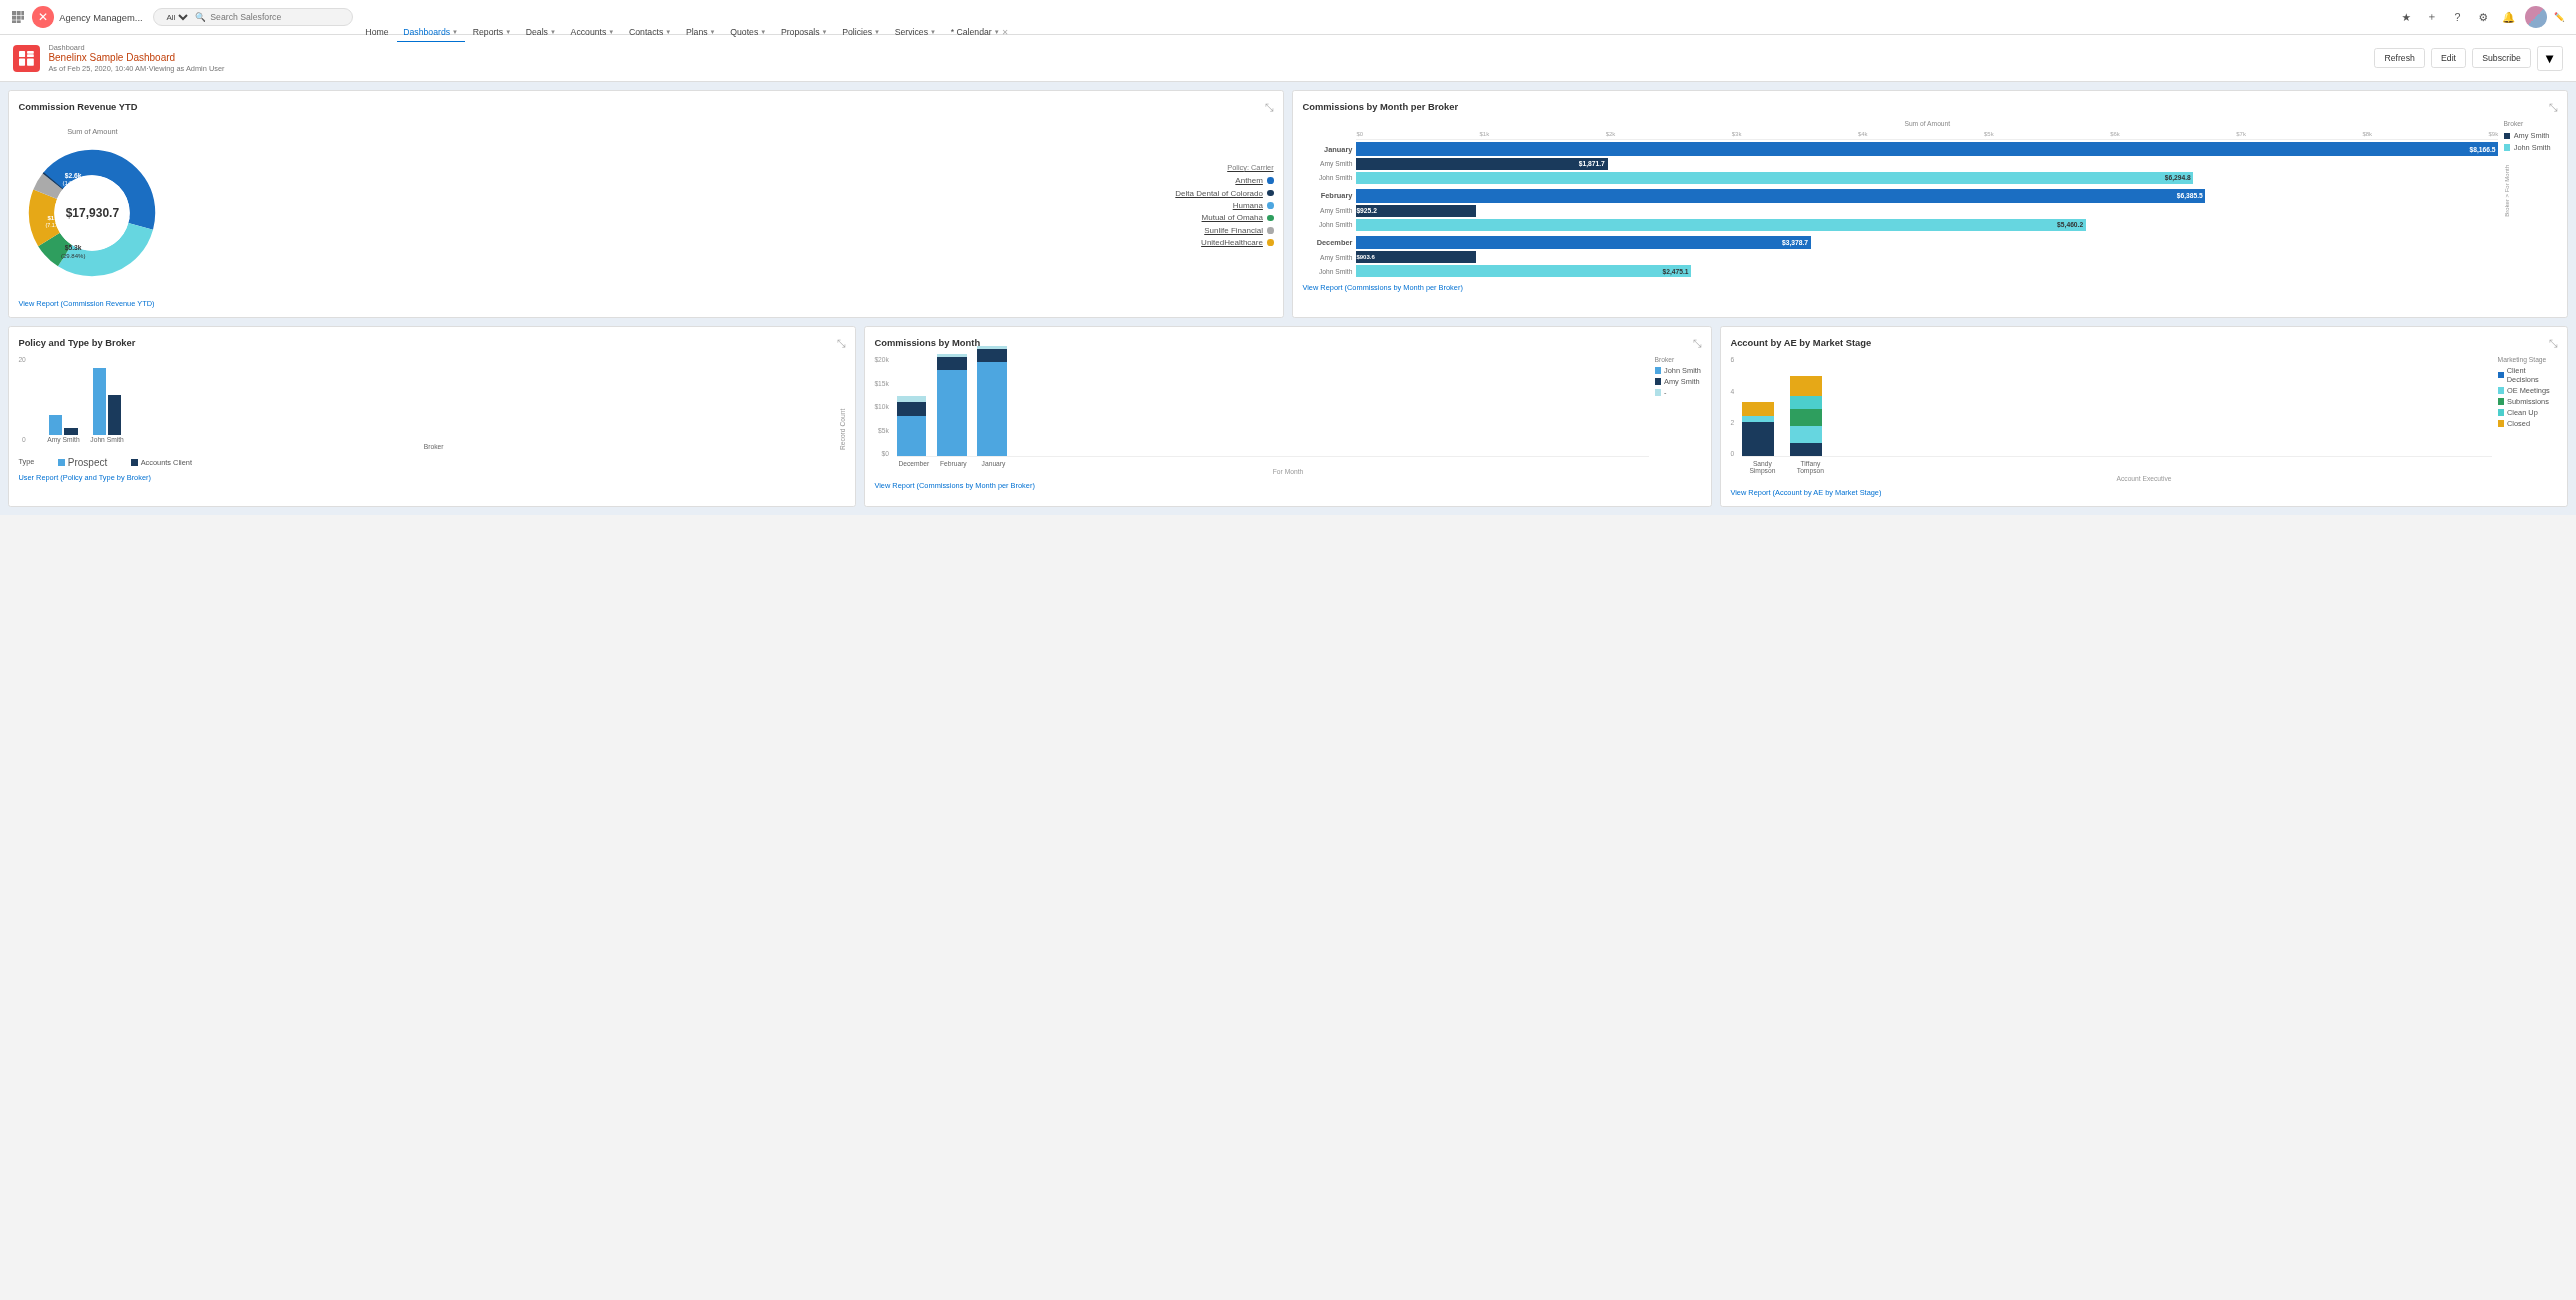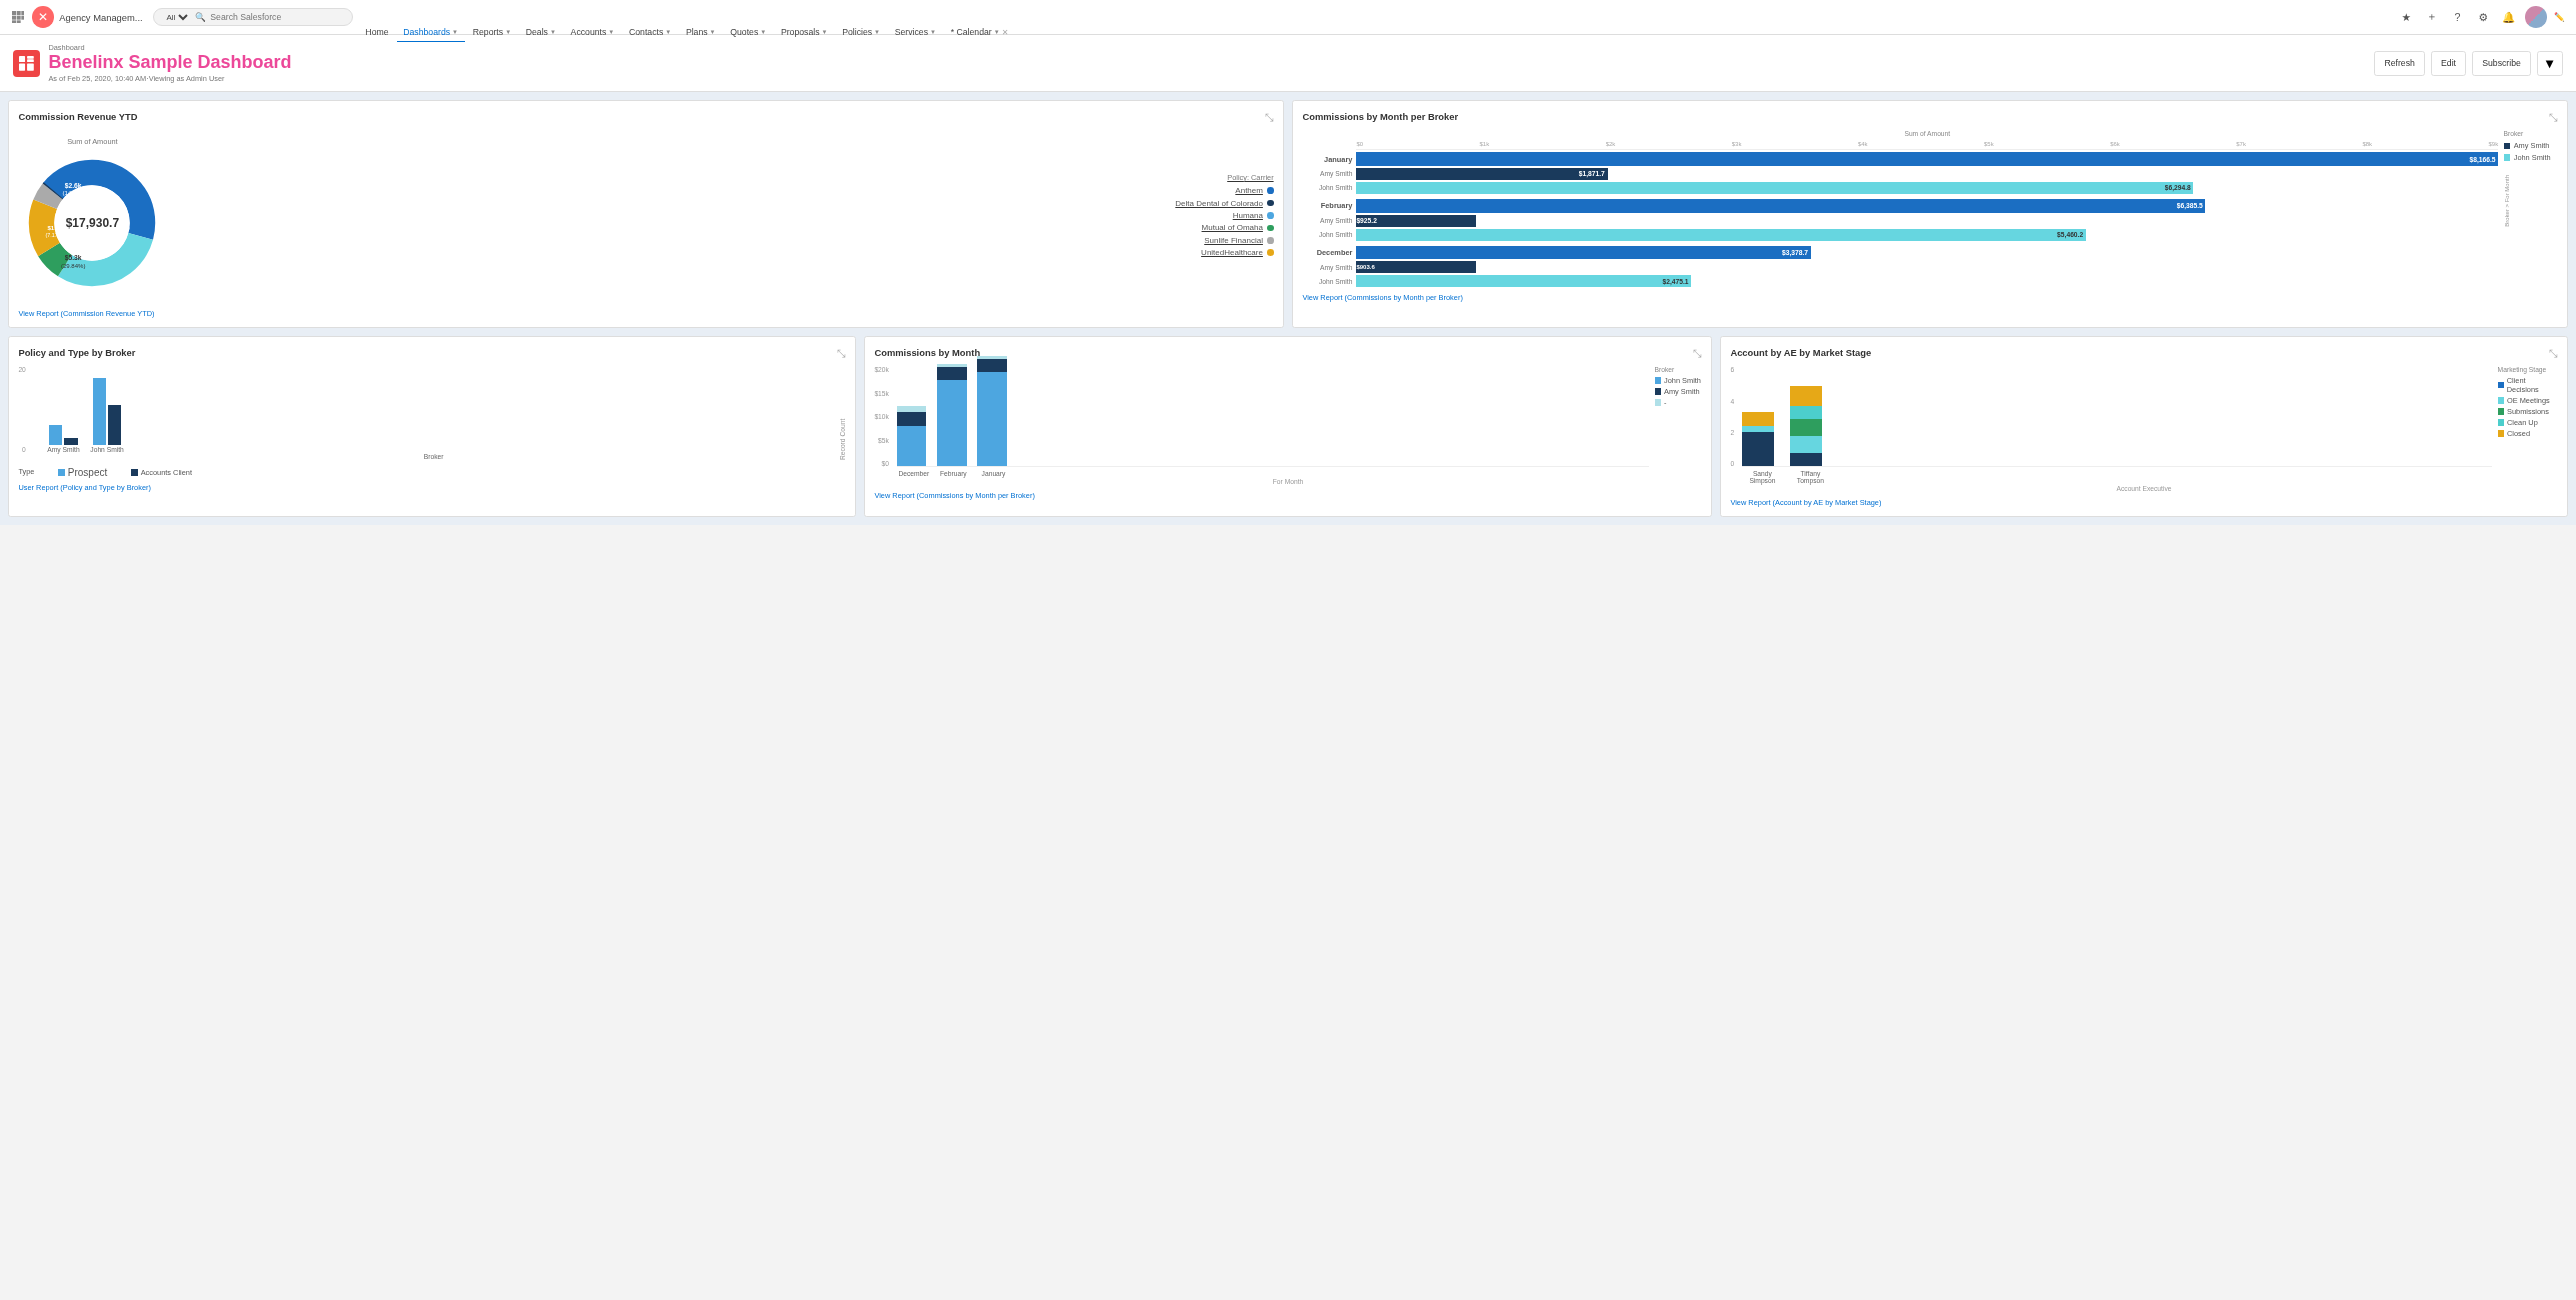--- a/index.html
+++ b/index.html
@@ -19,23 +19,23 @@
     .topbar-search-select { font-size: 8px; color: #444; border: none; background: transparent; outline: none; }
     .topbar-icons { display: flex; align-items: center; gap: 6.7px; margin-left: auto; flex-shrink: 0; }
     .topbar-icon { width: 19px; height: 19px; display: flex; align-items: center; justify-content: center; cursor: pointer; font-size: 10.7px; color: #555; }
     .topbar-avatar { width: 21.5px; height: 21.5px; border-radius: 50%; background: #c8a; overflow: hidden; cursor: pointer; }
 
     
     .dash-header { background: #fff; padding: 8px 13.4px; display: flex; align-items: center; justify-content: space-between; border-bottom: 0.7px solid #ddd; }
     .dash-header-left { display: flex; align-items: center; gap: 8px; }
     .dash-icon { width: 27px; height: 27px; background: #e44; border-radius: 4px; display: flex; align-items: center; justify-content: center; color: white; font-size: 12px; }
     .dash-title-group .label { font-size: 7.4px; color: #777; }
-    .dash-title-group .title { font-size: 18px; font-weight: bold; color: #ec4899; }
+    .dash-title-group .title { font-size: 10px; font-weight: normal; color: #c2410c; }
     .dash-title-group .subtitle { font-size: 7.4px; color: #777; margin-top: 1.3px; }
-    .dash-header-right { display: flex; gap: 5.4px; }
+    .dash-header-right { display: flex; align-items: center; gap: 5.4px; }
     .btn { padding: 4px 9.4px; border: 0.7px solid #ddd; border-radius: 2.7px; background: #fff; cursor: pointer; font-size: 8.7px; color: #333; }
     .btn-dropdown { padding: 4px 5.4px; border: 0.7px solid #ddd; border-radius: 2.7px; background: #fff; cursor: pointer; }
 
     .widget { background: #fff; border-radius: 2.7px; border: 0.7px solid #ddd; padding: 9.4px; position: relative; overflow: hidden; }
     .widget-header { display: flex; justify-content: space-between; align-items: flex-start; margin-bottom: 6.7px; }
     .widget-title { font-size: 9.4px; font-weight: 600; color: #333; }
     .widget-expand { color: #aaa; cursor: pointer; font-size: 10.7px; }
     .view-report { font-size: 7.4px; color: #0070d2; cursor: pointer; margin-top: 5.4px; display: block; }
 
     

